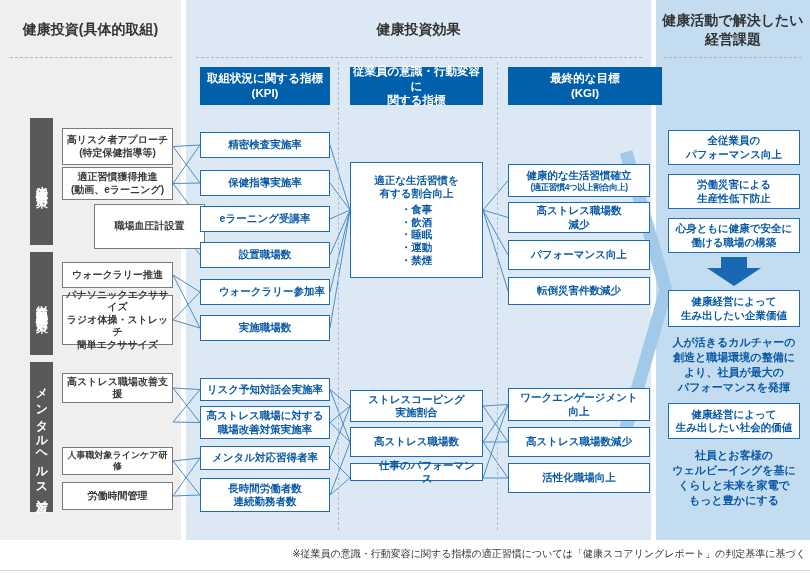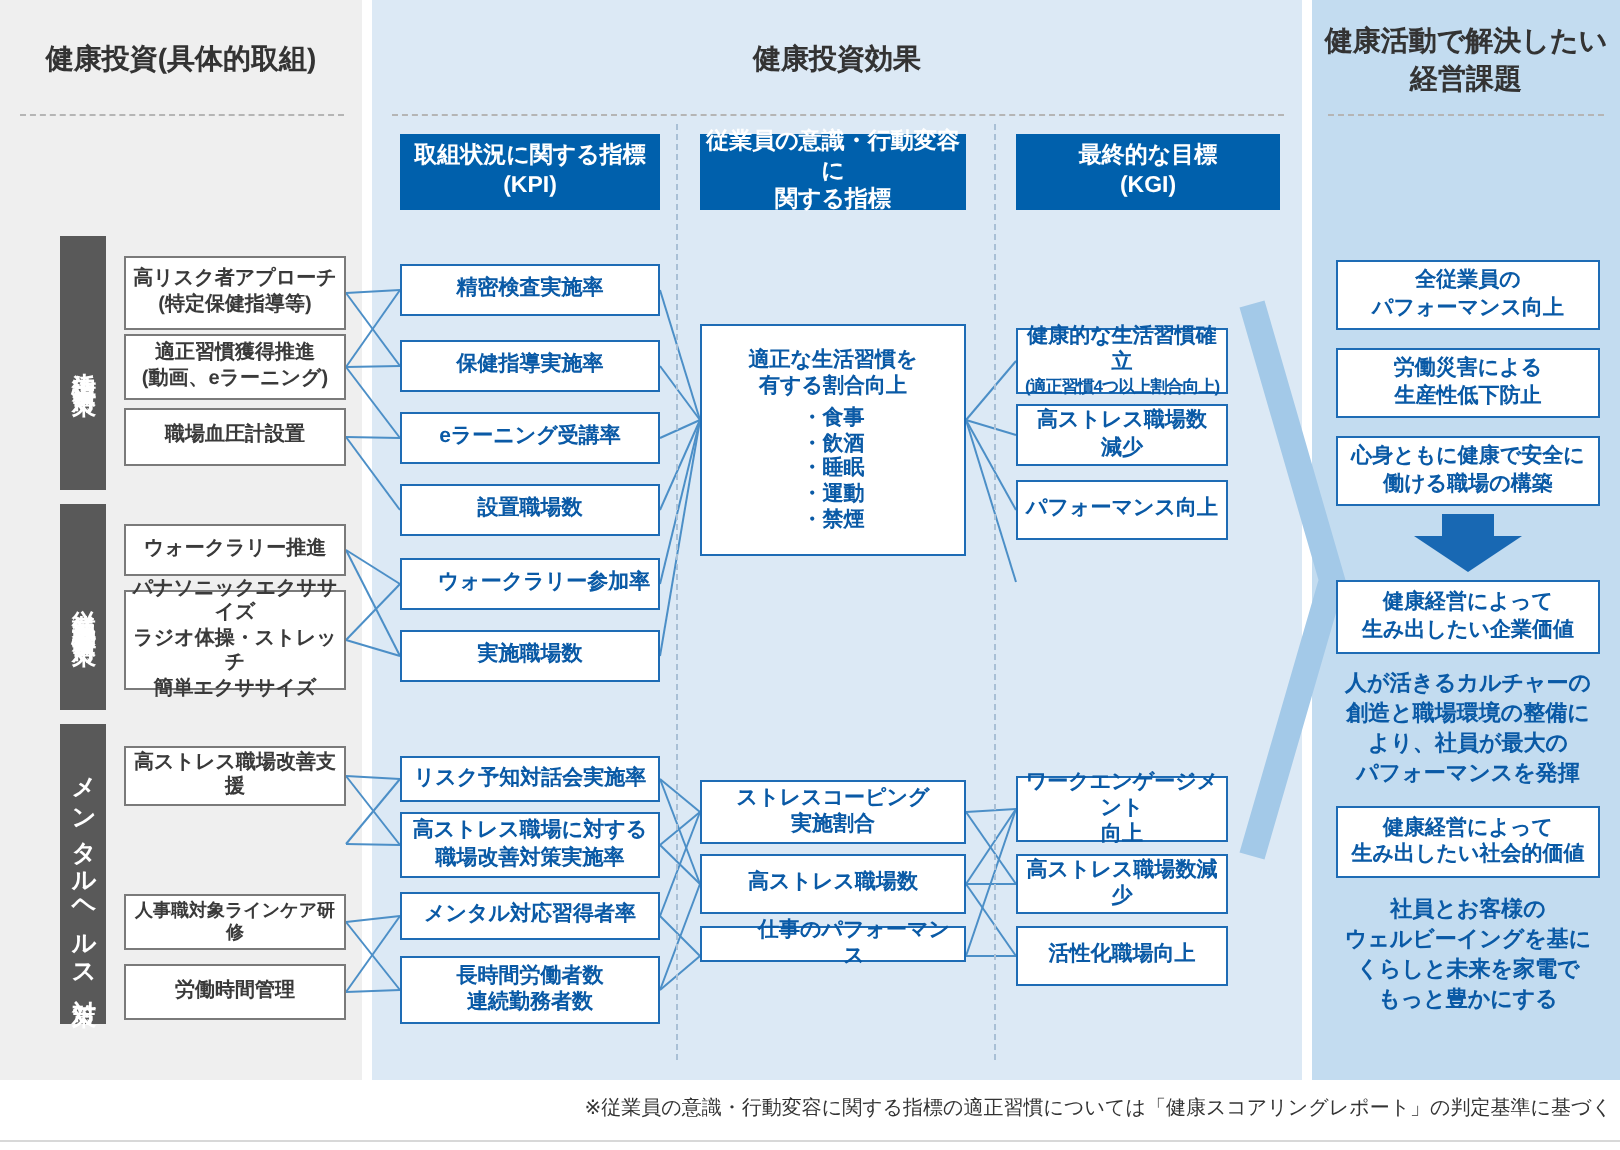--- a/index.html
+++ b/index.html
@@ -19,39 +19,39 @@
   #hdash-mid{left:196px;width:446px;}
   #hdash-right{left:664px;width:138px;}
   .vdash{position:absolute;top:62px;height:468px;border-left:1px dashed #a9c0d6;z-index:1;}
   #vdash-1{left:338px;}
   #vdash-2{left:497px;}
   .colhead{position:absolute;top:67px;height:38px;background:#0060ac;color:#fff;
            font-size:11.5px;font-weight:bold;display:flex;align-items:center;justify-content:center;
            text-align:center;white-space:pre-line;line-height:1.3;z-index:2;}
   #colhead-kpi{left:200px;width:130px;}
   #colhead-behavior{left:350px;width:133px;}
-  #colhead-kgi{left:508px;width:132px;}
+  #colhead-kgi{left:508px;width:154px;}
   .tab{position:absolute;left:30px;width:23px;background:#595959;color:#fff;
        writing-mode:vertical-rl;text-orientation:upright;font-size:12px;font-weight:bold;
        display:flex;align-items:center;justify-content:center;letter-spacing:2px;z-index:2;}
   #tab-lifestyle{top:118px;height:127px;}
   #tab-exercise{top:252px;height:103px;}
   #tab-mental{top:362px;height:150px;}
   .box{position:absolute;background:#fff;display:flex;flex-direction:column;align-items:center;
        justify-content:center;text-align:center;white-space:pre-line;line-height:1.25;
        font-weight:bold;z-index:2;box-sizing:border-box;padding:2px;}
   .gray{border:1px solid #7a7a7a;color:#3a3a3a;font-size:10px;left:62px;width:111px;}
   .blue{border:1.5px solid #1e6cb5;color:#0a5aa6;font-size:10.5px;}
   .col-kpi{left:200px;width:130px;}
   .col-mid{left:350px;width:133px;}
-  .col-kgi{left:508px;width:106px;}
+  .col-kgi{left:508px;width:142px;}
   .col-right{left:668px;width:132px;}
   [data-node="L1"]{top:128px;height:37px;}
   [data-node="L2"]{top:167px;height:33px;}
-  [data-node="L3"]{top:204px;height:29px;}
+  [data-node="L3"]{top:204px;height:45px;margin-left:32px;}
   [data-node="L4"]{top:262px;height:26px;}
   [data-node="L5"]{top:295px;height:50px;}
   [data-node="L6"]{top:373px;height:30px;}
   [data-node="L7"]{top:409px;height:26px;}
   [data-node="L8"]{top:447px;height:28px;font-size:9px;}
   [data-node="L9"]{top:482px;height:28px;}
   [data-node="K1"]{top:132px;height:26px;}
   [data-node="K2"]{top:170px;height:26px;}
   [data-node="K3"]{top:206px;height:26px;}
   [data-node="K4"]{top:242px;height:26px;}
@@ -208,20 +208,21 @@
   <div class="box blue col-mid" data-node="M3">高ストレス職場数</div>
   <div class="box blue col-mid" data-node="M4">仕事のパフォーマンス</div>
 
   <div class="box blue col-kgi" data-node="G1">
     <span>健康的な生活習慣確立</span>
     <span class="sub">(適正習慣4つ以上割合向上)</span>
   </div>
   <div class="box blue col-kgi" data-node="G2">高ストレス職場数
 減少</div>
   <div class="box blue col-kgi" data-node="G3">パフォーマンス向上</div>
+  <div class="box blue col-kgi" data-node="G4">転倒災害件数減少</div>
   <div class="box blue col-kgi" data-node="G5">ワークエンゲージメント
 向上</div>
   <div class="box blue col-kgi" data-node="G6">高ストレス職場数減少</div>
   <div class="box blue col-kgi" data-node="G7">活性化職場向上</div>
 
   <div class="box blue col-right" data-node="R1">全従業員の
 パフォーマンス向上</div>
   <div class="box blue col-right" data-node="R2">労働災害による
 生産性低下防止</div>
   <div class="box blue col-right" data-node="R3">心身ともに健康で安全に

